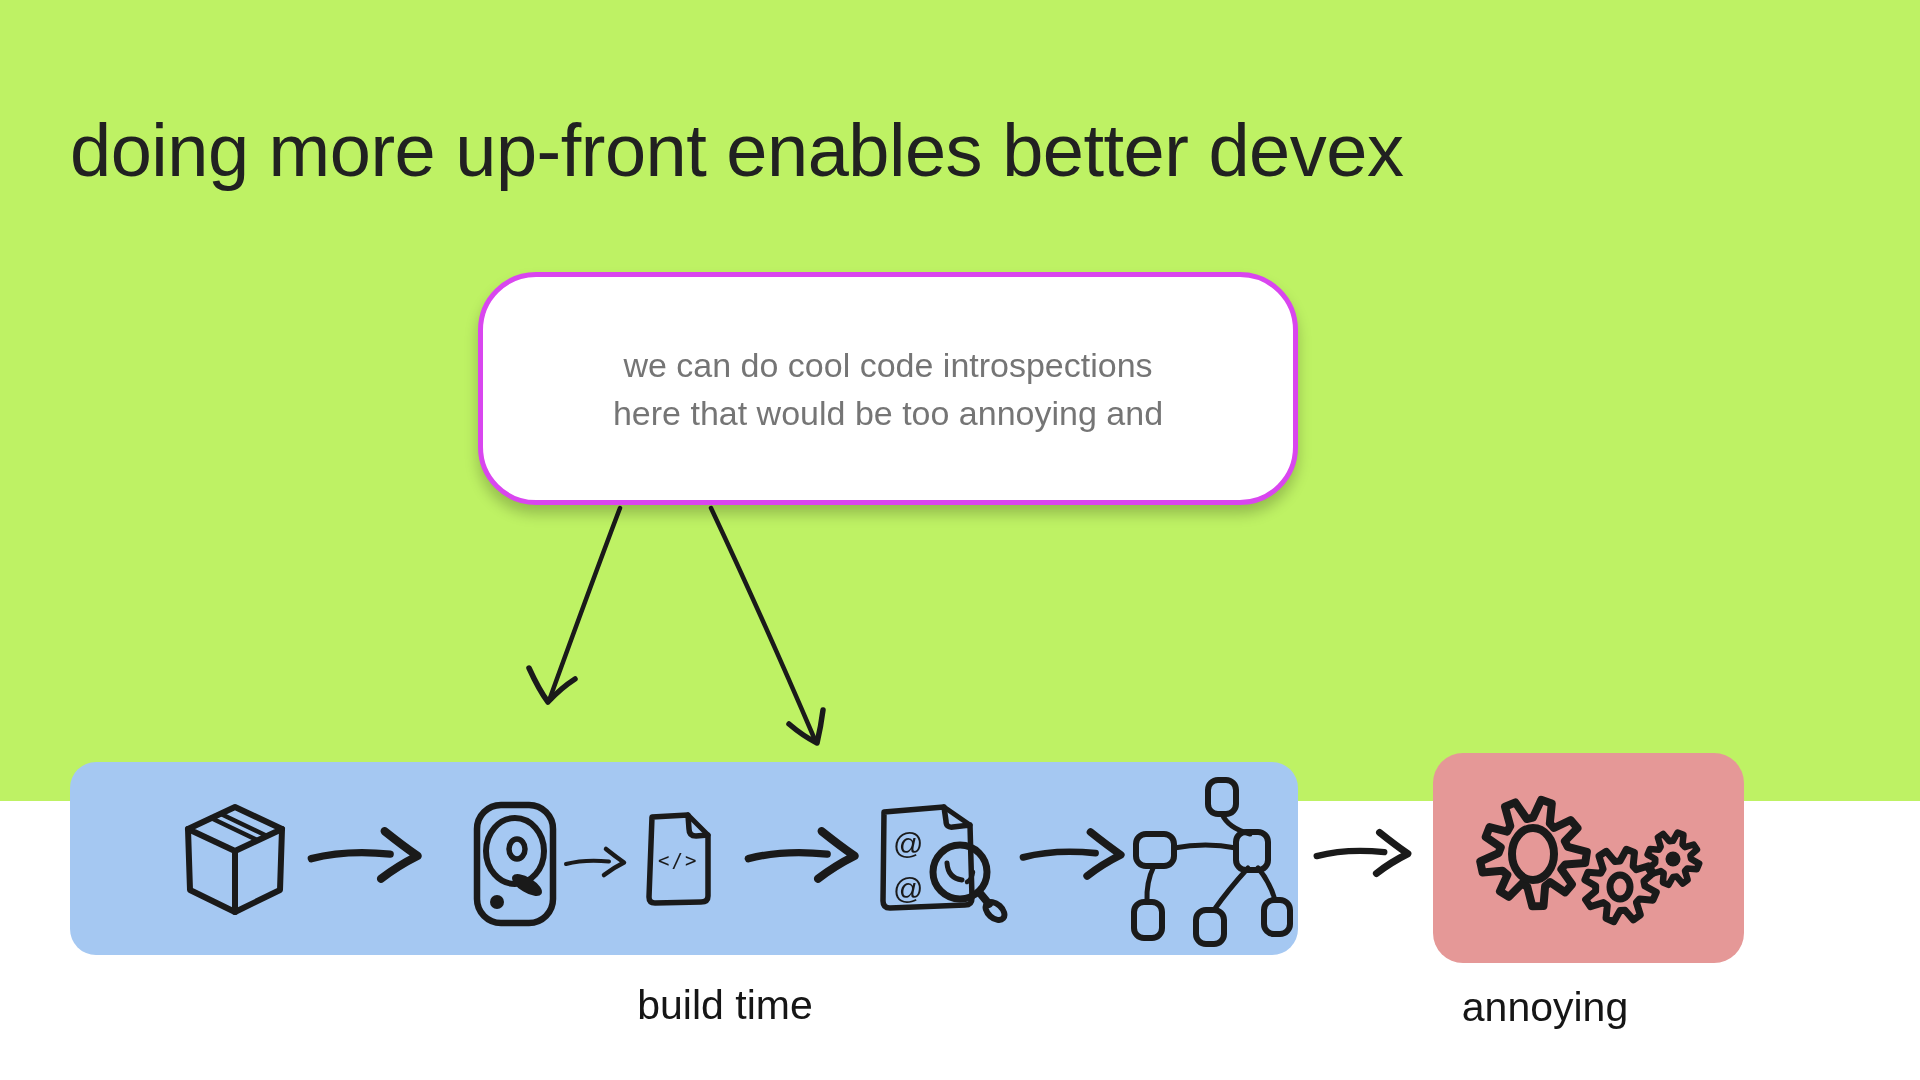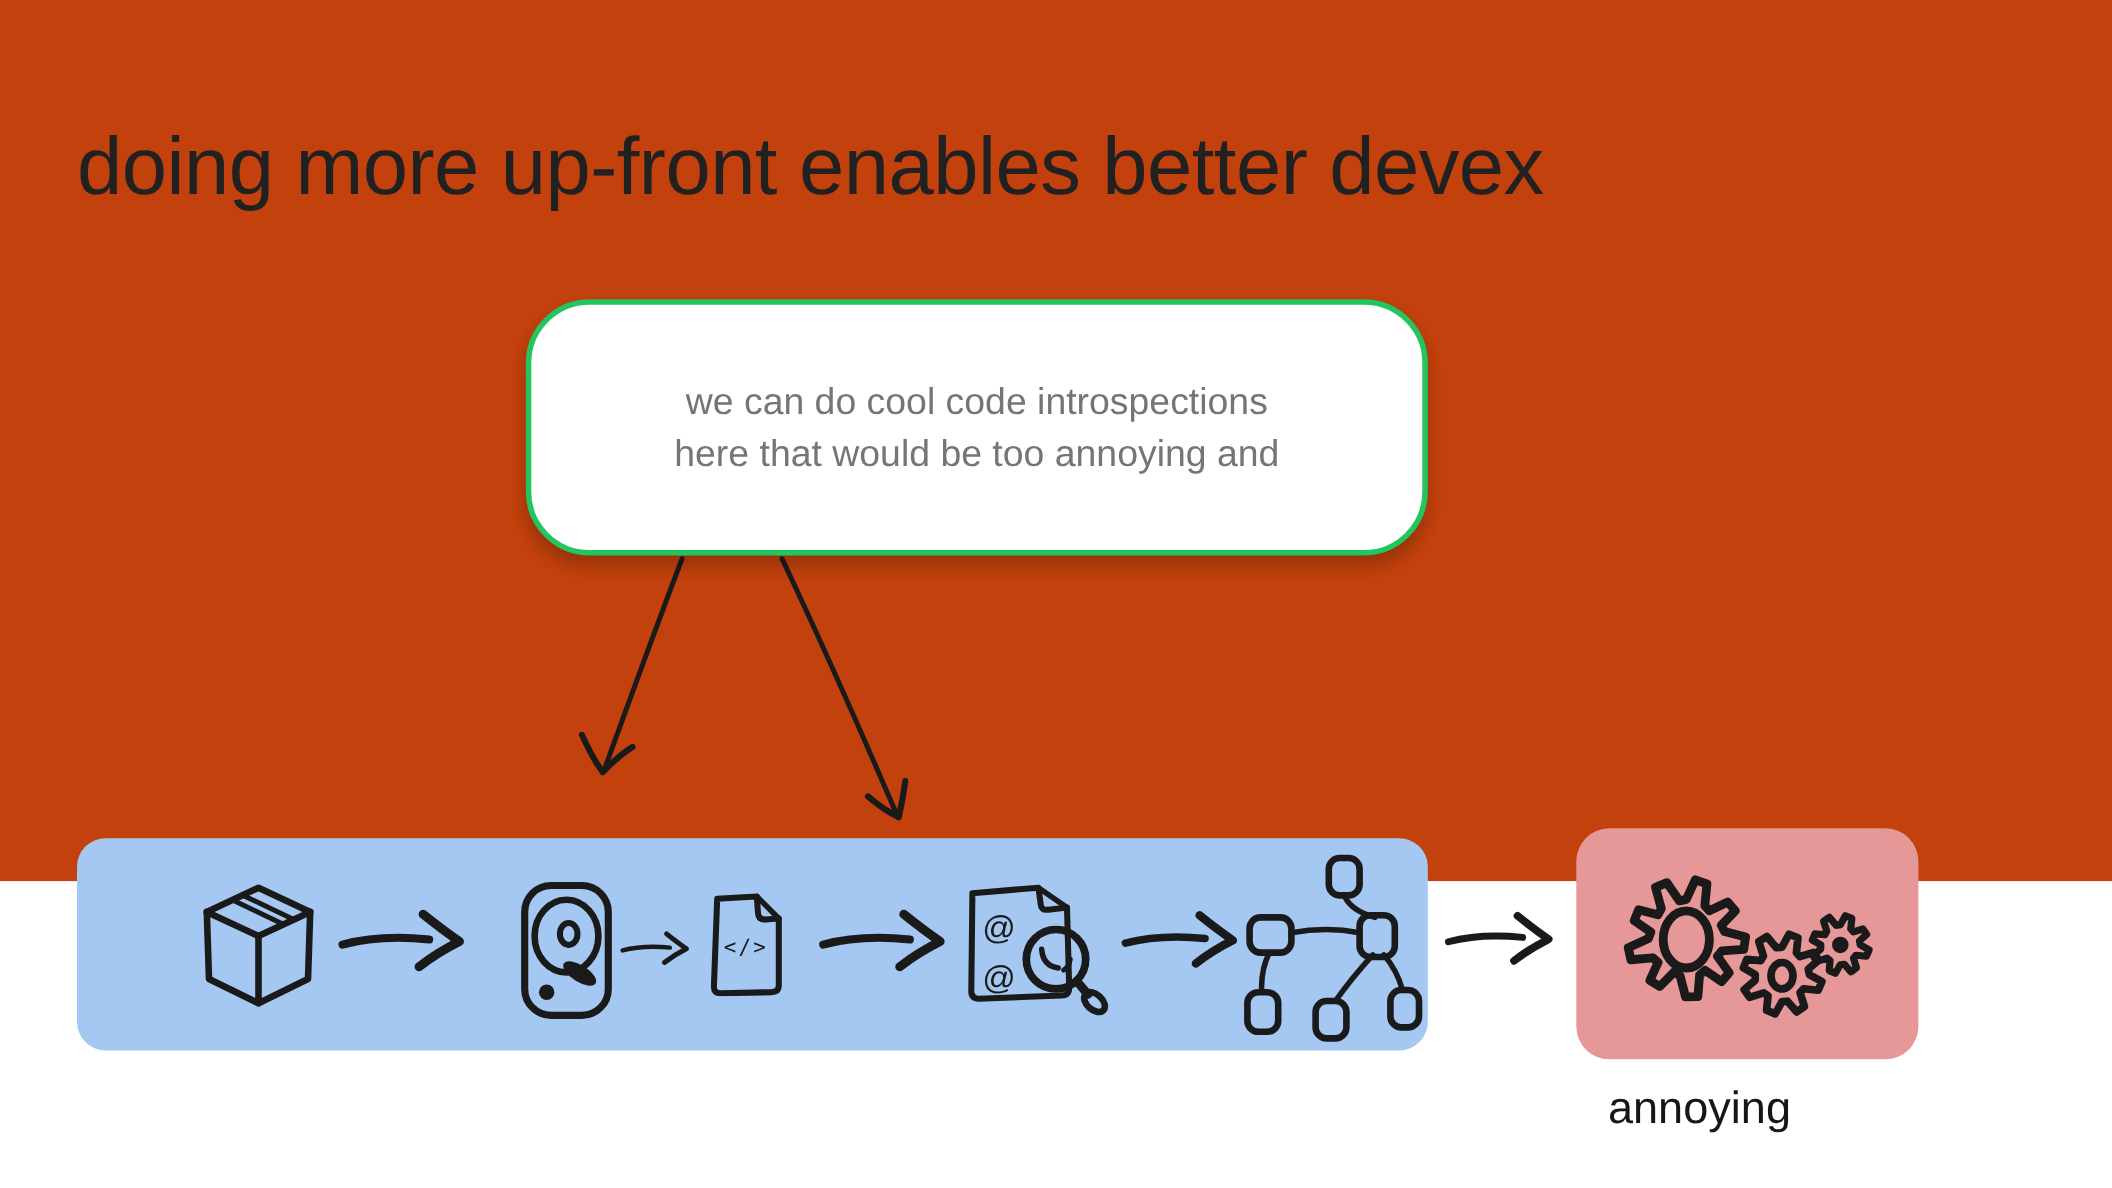--- a/index.html
+++ b/index.html
@@ -1,21 +1,21 @@
 <!DOCTYPE html>
 <html><head>
 <meta charset="utf-8">
 <style>
   html,body{margin:0;padding:0;background:#ffffff;width:1920px;height:1080px;overflow:hidden;
     font-family:"Liberation Sans","DejaVu Sans",sans-serif;}
-  .slide{position:relative;width:1920px;height:801px;background:#c2410c;}
+  .slide{position:relative;width:1920px;height:801px;background:#bef264;}
   .title{position:absolute;left:70px;top:108px;font-size:74px;font-weight:300;color:#212121;
     letter-spacing:-0.5px;white-space:nowrap;}
   .callout{position:absolute;left:478px;top:272px;width:820px;height:233px;box-sizing:border-box;
-    background:#ffffff;border:5px solid #22c55e;border-radius:58px;
+    background:#ffffff;border:5px solid #d946ef;border-radius:58px;
     box-shadow:0 9px 14px rgba(0,0,0,0.22);z-index:3;
     display:flex;flex-direction:column;justify-content:center;align-items:center;}
   .callout-line{font-size:34px;line-height:48px;color:#757575;white-space:nowrap;}
   .connectors{position:absolute;left:0;top:0;width:1920px;height:1080px;z-index:2;pointer-events:none;}
   .stage{position:absolute;z-index:1;}
   .build-box{left:70px;top:762px;width:1228px;height:193px;background:#a5c8f2;border-radius:26px;}
   .runtime-box{left:1433px;top:753px;width:311px;height:210px;background:#e59897;border-radius:30px;}
   .icon{position:absolute;}
   .stage-label{position:absolute;font-size:41px;color:#161616;text-align:center;z-index:1;}
   .label-build{left:540px;top:982px;width:370px;}
@@ -126,15 +126,16 @@
     <svg class="icon" style="left:0;top:0" width="311" height="210" viewBox="0 0 311 210">
       <path class="ink" stroke-width="8" d="M100.0,64.6L108.2,46.8L118.8,50.5L116.8,70.4L121.0,75.0L137.7,67.0L144.5,75.1L131.8,88.2L134.8,93.9L153.9,98.9L152.2,110.0L132.2,111.5L128.3,116.3L139.0,131.3L132.1,139.4L117.1,129.1L112.1,133.2L110.5,153.0L99.3,153.3L94.3,133.8L88.8,130.7L75.9,143.8L66.9,138.3L74.4,121.8L69.4,117.7L49.6,119.5L47.2,108.5L65.6,100.2L67.8,94.3L52.7,83.9L56.6,74.1L74.2,78.6L77.3,73.0L72.0,53.7L82.4,49.4L93.8,66.0Z"></path>
       <ellipse class="ink" cx="100" cy="101" rx="21" ry="26" stroke-width="8"></ellipse>
       <path class="ink" stroke-width="7" d="M187.0,108.0L193.4,96.3L201.5,99.5L200.1,113.1L203.3,116.7L215.6,112.9L220.3,119.8L210.9,128.1L211.9,133.0L223.3,139.3L219.9,147.2L206.6,145.9L203.4,149.4L207.4,162.0L200.4,166.9L192.0,157.2L187.0,157.6L180.8,168.7L173.0,165.4L174.3,152.4L170.4,149.6L157.5,153.7L152.6,146.6L162.6,138.1L162.7,133.0L151.9,126.9L155.0,119.2L167.7,120.3L170.1,116.1L165.9,103.0L173.3,98.3L181.9,108.6Z"></path>
       <ellipse class="ink" cx="187" cy="134" rx="10" ry="12" stroke-width="7"></ellipse>
       <path class="ink" stroke-width="6.5" d="M240.0,87.8L244.6,79.5L250.5,81.8L249.5,91.5L251.9,94.1L260.6,91.5L264.0,96.5L257.4,102.4L258.1,106.0L266.2,110.6L263.8,116.3L254.3,115.4L252.0,118.0L254.7,126.9L249.7,130.5L243.7,123.6L240.0,124.0L235.5,131.8L229.9,129.4L230.7,120.1L227.9,118.1L218.7,121.0L215.2,115.8L222.2,109.7L222.3,106.0L214.6,101.6L216.9,96.0L226.0,96.8L227.7,93.7L224.8,84.4L230.1,80.9L236.3,88.2Z"></path>
       <circle cx="240" cy="106" r="7.5" fill="#1a1a1a"></circle>
     </svg>
   </div>
 
+  <div class="stage-label label-build">build time</div>
   <div class="stage-label label-runtime">annoying</div>
 
 </div>
 
 </body></html>

